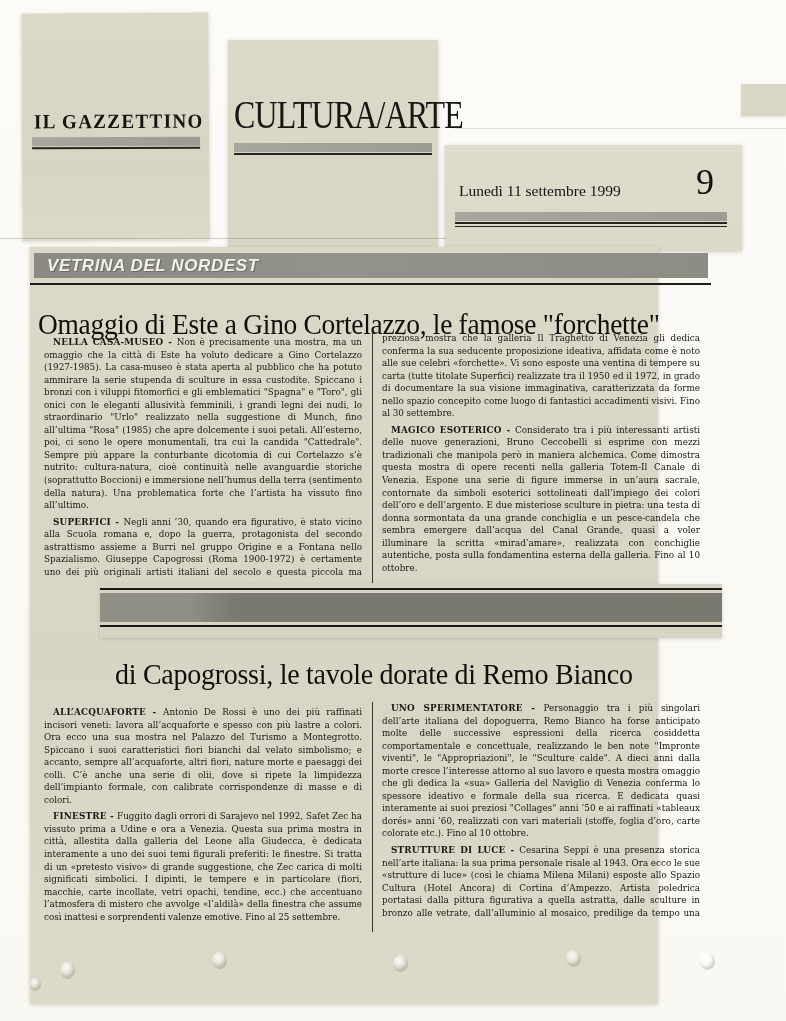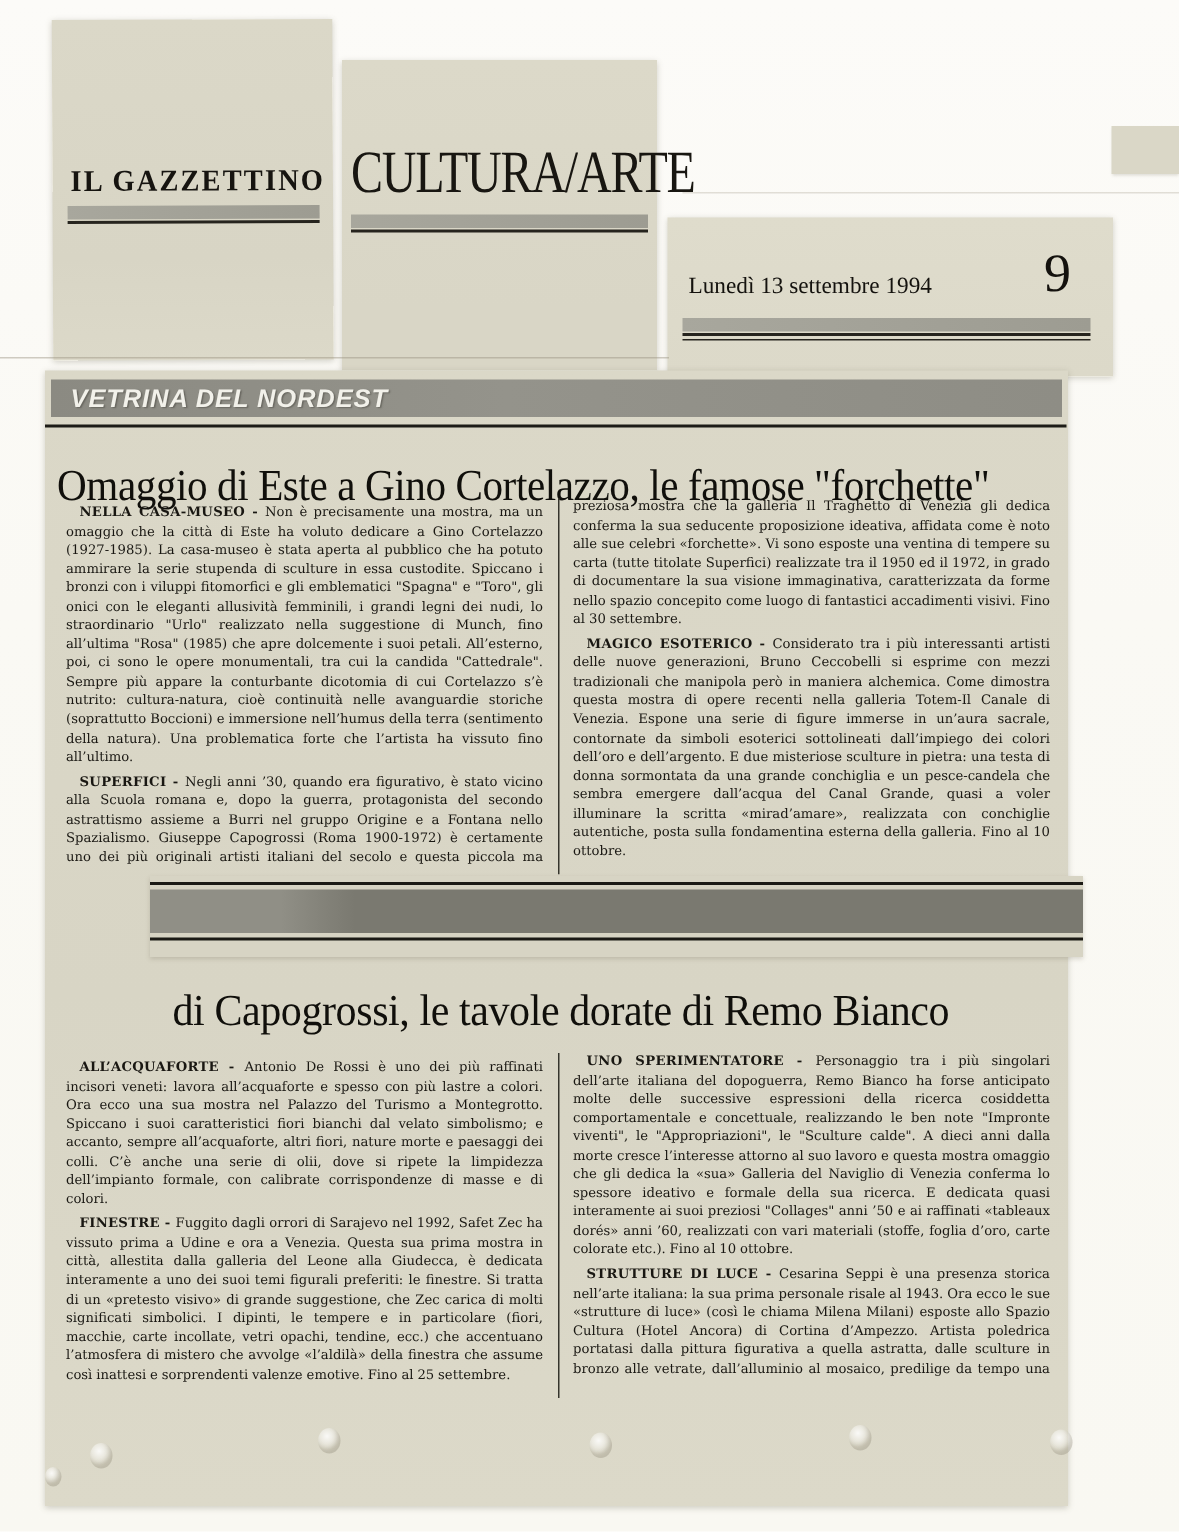--- a/index.html
+++ b/index.html
@@ -3,21 +3,21 @@
 <meta charset="utf-8">
 <style>
   html,body{margin:0;padding:0;}
   body{
     width:786px;height:1021px;position:relative;overflow:hidden;
     background:linear-gradient(180deg,#fcfbf8 0%,#faf9f4 40%,#f9f8f2 100%);
     font-family:"Liberation Serif",serif;color:#16140f;
   }
   .paper{position:absolute;box-shadow:0 1px 4px rgba(95,88,70,.28);}
   
-  .scrap-masthead{left:35px;top:13px;width:187px;height:227px;
+  .scrap-masthead{left:22px;top:13px;width:187px;height:227px;
     background:linear-gradient(180deg,#dbd8c8 0%,#d8d5c5 70%,#dcd9c9 100%);
     transform:rotate(-.25deg);}
   .masthead-text{position:absolute;left:12px;top:97px;font-weight:bold;font-size:19px;
     letter-spacing:1.4px;white-space:nowrap;color:#161410;transform:scaleY(1.06);transform-origin:left top;}
   .masthead-rule{position:absolute;left:10px;top:124px;width:168px;}
   .rule-bar{height:9px;background:linear-gradient(90deg,#a8a79d,#9d9c92);}
   .rule-line{height:2px;background:#26241e;margin-top:1px;}
   .rule-line-thin{height:1px;background:#26241e;margin-top:2px;}
 
   .scrap-section{left:228px;top:40px;width:210px;height:207px;
@@ -30,21 +30,21 @@
     background:linear-gradient(180deg,#dfdccc 0%,#dcd9c9 100%);}
   .date-text{position:absolute;left:14px;top:37px;font-size:15.5px;color:#14120e;}
   .page-num{position:absolute;right:28px;top:16px;font-size:36px;color:#14120e;}
   .date-rule{position:absolute;left:10px;top:67px;width:272px;}
 
   .scrap-corner{left:741px;top:84px;width:45px;height:32px;background:#dad7c7;box-shadow:0 1px 2px rgba(95,88,70,.2);}
 
   .crease{position:absolute;height:1px;background:rgba(150,144,126,.45);}
 
   
-  .clip-main{left:30px;top:247px;width:682px;height:757px;
+  .clip-main{left:30px;top:247px;width:628px;height:757px;
     background:linear-gradient(180deg,#dbd8c8 0%,#d8d5c5 55%,#dcd9c9 100%);}
   .banner1{position:absolute;left:4px;top:6px;width:674px;height:25px;
     background:linear-gradient(90deg,#8b8a82,#94938b 45%,#8e8d85);}
   .banner1-label{font-family:"Liberation Sans",sans-serif;font-weight:bold;font-style:italic;
     font-size:17px;color:#f2f1ea;line-height:25px;padding-left:13px;letter-spacing:.6px;
     text-shadow:1px 1px 1px rgba(60,58,50,.45);white-space:nowrap;}
   .banner1-underline{position:absolute;left:0;top:36px;width:681px;height:2px;background:#1d1c17;}
   .headline{position:absolute;white-space:nowrap;color:#100f0b;font-weight:normal;
     letter-spacing:-.3px;transform-origin:left top;}
   .headline1{left:8px;top:41px;font-size:29.5px;transform:scaleX(.93);}
@@ -87,21 +87,21 @@
 
 <div class="paper scrap-section">
   <div class="section-text">CULTURA/ARTE</div>
   <div class="section-rule">
     <div class="rule-bar"></div>
     <div class="rule-line"></div>
   </div>
 </div>
 
 <div class="paper scrap-date">
-  <div class="date-text">Lunedì 13 settembre 1994</div>
+  <div class="date-text">Lunedì 11 settembre 1999</div>
   <div class="page-num">9</div>
   <div class="date-rule">
     <div class="rule-bar"></div>
     <div class="rule-line"></div>
     <div class="rule-line-thin"></div>
   </div>
 </div>
 
 <div class="paper scrap-corner"></div>
 

